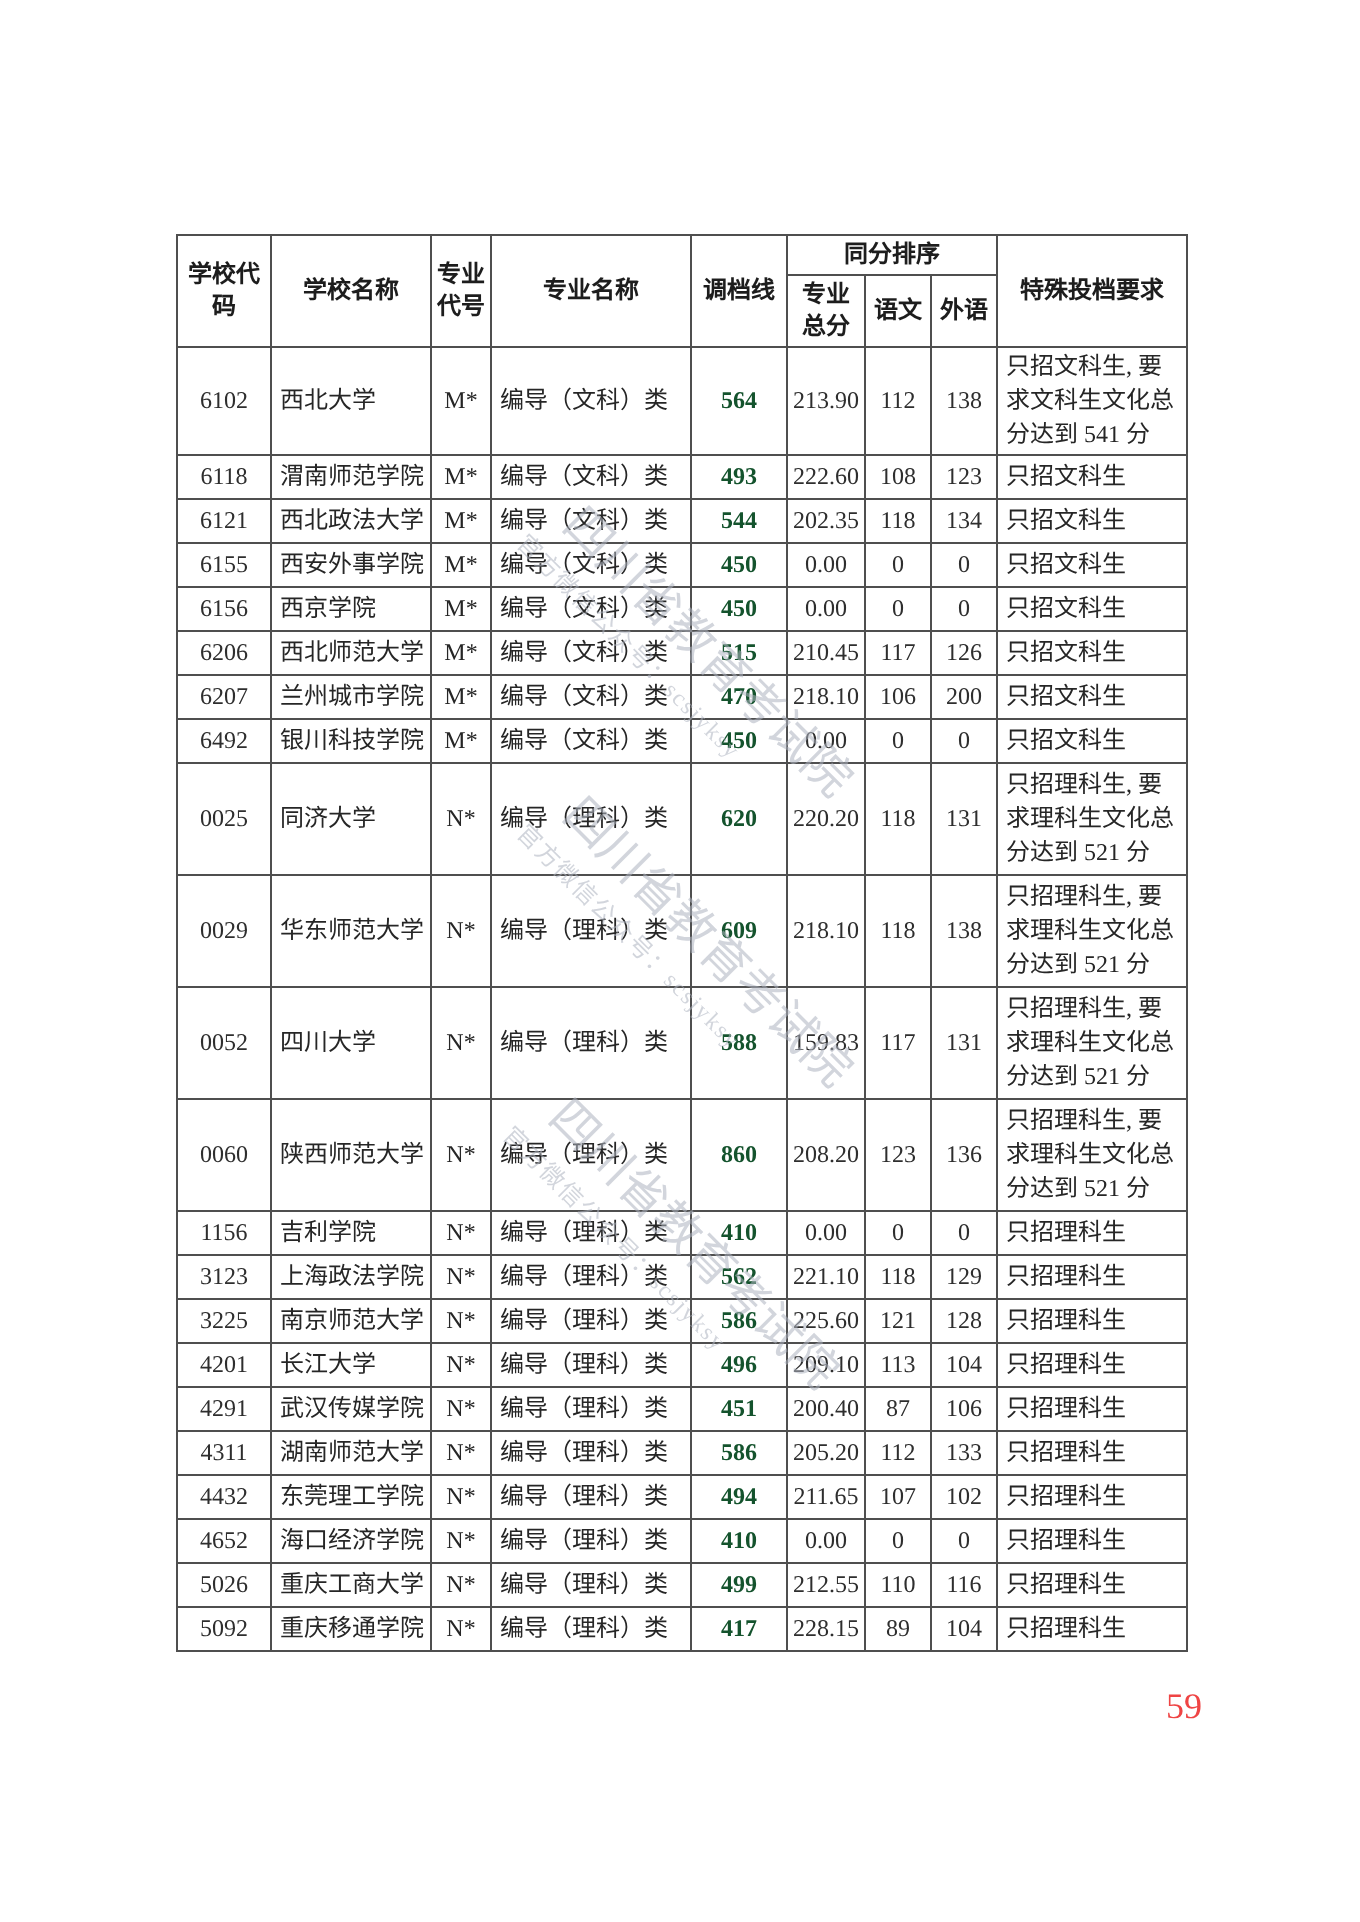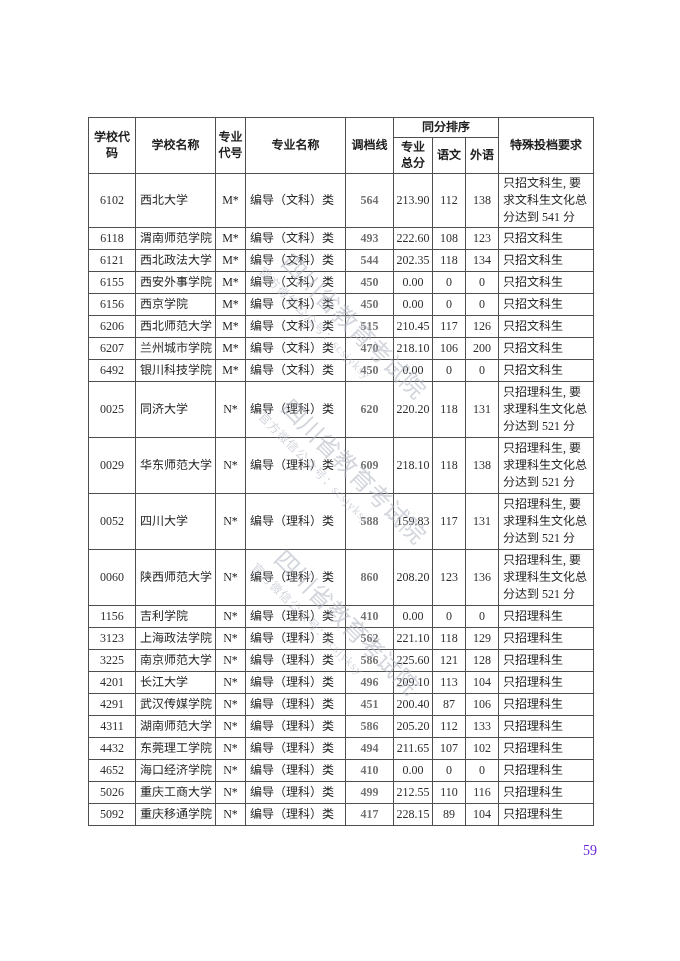--- a/index.html
+++ b/index.html
@@ -33,21 +33,21 @@
     overflow: hidden;
   }
   .score-table thead tr.h1 { height: 20px; }
   .score-table thead tr.h2 { height: 36px; }
   .score-table th { font-weight: bold; color: #1d1d1d; }
   .score-table tbody tr { height: 22px; }
   .score-table tbody tr.tall { height: 56px; }
   .score-table tbody tr.tall-first { height: 54px; }
   td.c-school, td.c-major, td.c-note { text-align: left; padding-left: 4px; }
   td.c-note { line-height: 17px; padding-right: 2px; }
-  td.c-cutoff { font-weight: bold; color: #737373; }
+  td.c-cutoff { font-weight: bold; color: #14532d; }
   td.c-code, td.c-total, td.c-chinese, td.c-foreign { color: #2e2e2e; }
 
   
   .wm {
     position: absolute;
     width: 210px;
     transform: rotate(45deg);
     transform-origin: center center;
     z-index: 3;
     pointer-events: none;
@@ -58,22 +58,22 @@
   .wm-big { font-size: 24px; letter-spacing: 0px; line-height: 1.05; }
   .wm-small { font-size: 12px; letter-spacing: 1px; margin: 2px 0 0 -10px; }
   .wm1 { left: 247px; top: 318px; }
   .wm2 { left: 247px; top: 463px; }
   .wm3 { left: 240px; top: 614px; }
 
   
   .page-number {
     position: absolute;
     left: 583px; top: 843px;
-    font-size: 14px;
-    color: #6d28d9;
+    font-size: 18px;
+    color: #ef4444;
   }
 </style>
 </head>
 <body>
 
 <div class="page">
 
   <table class="score-table">
     <colgroup>
       <col style="width:47px">

